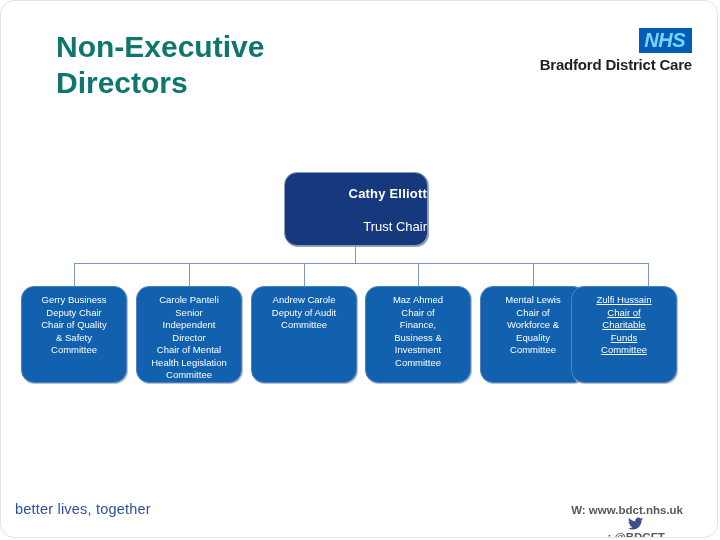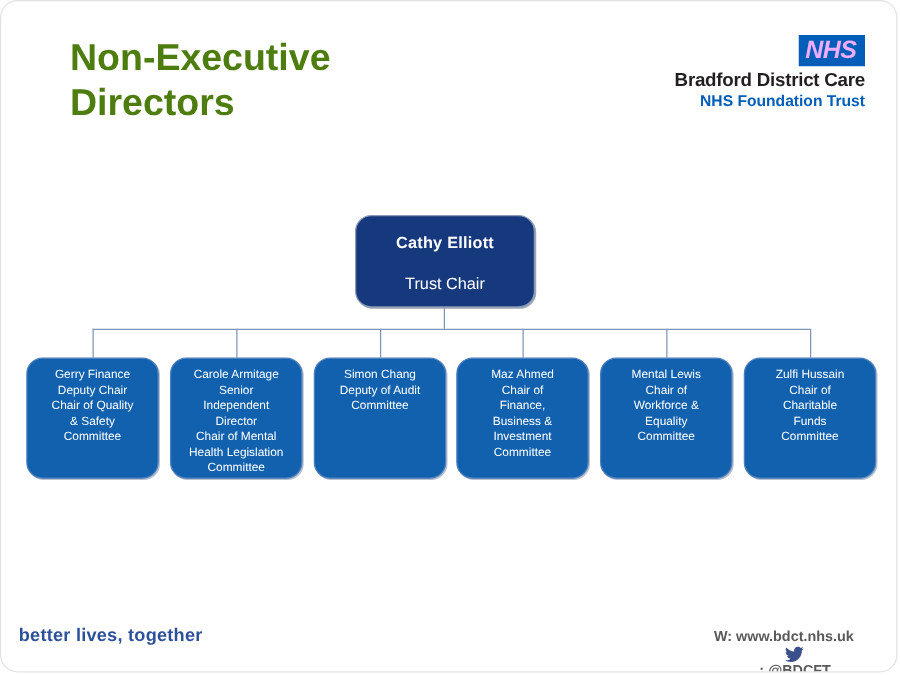--- a/index.html
+++ b/index.html
@@ -1,111 +1,110 @@
 <!DOCTYPE html>
 <html><head>
 <meta charset="utf-8">
 <style>
   html,body{margin:0;padding:0;background:#fff;}
   body{width:720px;height:540px;font-family:"Liberation Sans","DejaVu Sans",sans-serif;}
   .slide{position:relative;width:718px;height:538px;background:#ffffff;border:1px solid #e3e3e3;border-radius:14px;overflow:hidden;box-sizing:border-box;}
 
   
-  .slide-title{position:absolute;left:55px;top:28px;width:320px;font-size:30px;font-weight:bold;color:#4d7c0f;line-height:1.2;}
+  .slide-title{position:absolute;left:55px;top:28px;width:320px;font-size:30px;font-weight:bold;color:#0f766e;line-height:1.2;}
 
   
   .logo{position:absolute;top:27px;right:25px;width:250px;text-align:right;}
-  .nhs-rect{display:inline-block;background:#005EB8;color:#f0abfc;font-style:italic;font-weight:bold;font-size:20px;line-height:25px;height:25px;padding:0 7px 0 5px;letter-spacing:-0.5px;}
+  .nhs-rect{display:inline-block;background:#005EB8;color:#7dd3fc;font-style:italic;font-weight:bold;font-size:20px;line-height:25px;height:25px;padding:0 7px 0 5px;letter-spacing:-0.5px;}
   .org-name{font-size:15px;font-weight:bold;color:#231f20;margin-top:3px;letter-spacing:-0.2px;}
   .trust-name{font-size:12.5px;font-weight:bold;color:#005EB8;margin-top:1px;}
 
   
-  .root-box{position:absolute;left:283px;top:171px;width:144px;height:74px;box-sizing:border-box;background:#16397d;border:1px solid #8b99b5;border-radius:13px;color:#ffffff;text-align:center;padding-top:13px;box-shadow:1px 1px 0 #9aa5b8;}
+  .root-box{position:absolute;left:283px;top:171px;width:144px;height:74px;box-sizing:border-box;background:#16397d;border:1px solid #8b99b5;border-radius:13px;color:#ffffff;text-align:right;padding-top:13px;box-shadow:1px 1px 0 #9aa5b8;}
   .root-name{font-size:13px;font-weight:bold;letter-spacing:0.2px;}
   .root-role{font-size:13px;margin-top:18px;}
 
   .member-box{position:absolute;top:285px;width:106px;height:97px;box-sizing:border-box;background:#1161ae;border:1px solid #4f7fbc;border-radius:13px;color:#ffffff;text-align:center;padding:7px 2px 0 2px;box-shadow:1px 1px 0 #b9c2cf;}
   .member-name{font-size:9.5px;line-height:12.5px;}
   .member-role{font-size:9.5px;line-height:12.5px;white-space:pre-line;}
 
   
   .line{position:absolute;background:#8096b8;}
   .v{width:1px;}
   .h{height:1px;}
 
   
-  .tagline{position:absolute;left:14px;top:500px;font-size:14.5px;font-weight:bold;color:#2d5199;letter-spacing:0.2px;}
+  .tagline{position:absolute;left:14px;top:500px;font-size:14.5px;font-weight:normal;color:#2d5199;letter-spacing:0.2px;}
   .footer-right{position:absolute;right:16px;top:503px;display:flex;align-items:center;color:#595959;font-size:11.5px;font-weight:bold;flex-direction:column;}
   .footer-web{margin-right:18px;}
   .twitter-icon{width:15px;height:15px;margin-right:2px;display:inline-block;}
 </style>
 </head>
 <body>
 
 <div class="slide">
 
   <div class="slide-title">Non-Executive Directors</div>
 
   <div class="logo">
     <span class="nhs-rect">NHS</span>
     <div class="org-name">Bradford District Care</div>
-    <div class="trust-name">NHS Foundation Trust</div>
   </div>
 
   <div class="root-box">
     <div class="root-name">Cathy Elliott</div>
     <div class="root-role">Trust Chair</div>
   </div>
 
   <div class="line v" style="left:354px;top:245px;height:17px;"></div>
   <div class="line h" style="left:73px;top:262px;width:574px;"></div>
   <div class="line v" style="left:73px;top:262px;height:23px;"></div>
   <div class="line v" style="left:188px;top:262px;height:23px;"></div>
   <div class="line v" style="left:303px;top:262px;height:23px;"></div>
   <div class="line v" style="left:417px;top:262px;height:23px;"></div>
   <div class="line v" style="left:532px;top:262px;height:23px;"></div>
   <div class="line v" style="left:647px;top:262px;height:23px;"></div>
 
   <div class="member-box" style="left:20px;">
-    <div class="member-name">Gerry Finance</div>
+    <div class="member-name">Gerry Business</div>
     <div class="member-role">Deputy Chair
 Chair of Quality
 &amp; Safety
 Committee</div>
   </div>
   <div class="member-box" style="left:135px;">
-    <div class="member-name">Carole Armitage</div>
+    <div class="member-name">Carole Panteli</div>
     <div class="member-role">Senior
 Independent
 Director
 Chair of Mental
 Health Legislation
 Committee</div>
   </div>
   <div class="member-box" style="left:250px;">
-    <div class="member-name">Simon Chang</div>
+    <div class="member-name">Andrew Carole</div>
     <div class="member-role">Deputy of Audit
 Committee</div>
   </div>
   <div class="member-box" style="left:364px;">
     <div class="member-name">Maz Ahmed</div>
     <div class="member-role">Chair of
 Finance,
 Business &amp;
 Investment
 Committee</div>
   </div>
   <div class="member-box" style="left:479px;">
     <div class="member-name">Mental Lewis</div>
     <div class="member-role">Chair of
 Workforce &amp;
 Equality
 Committee</div>
   </div>
-  <div class="member-box" style="left:594px;">
+  <div class="member-box" style="left:570px;text-decoration:underline;">
     <div class="member-name">Zulfi Hussain</div>
     <div class="member-role">Chair of
 Charitable
 Funds
 Committee</div>
   </div>
 
   <div class="tagline">better lives, together</div>
   <div class="footer-right">
     <span class="footer-web">W: www.bdct.nhs.uk</span>

